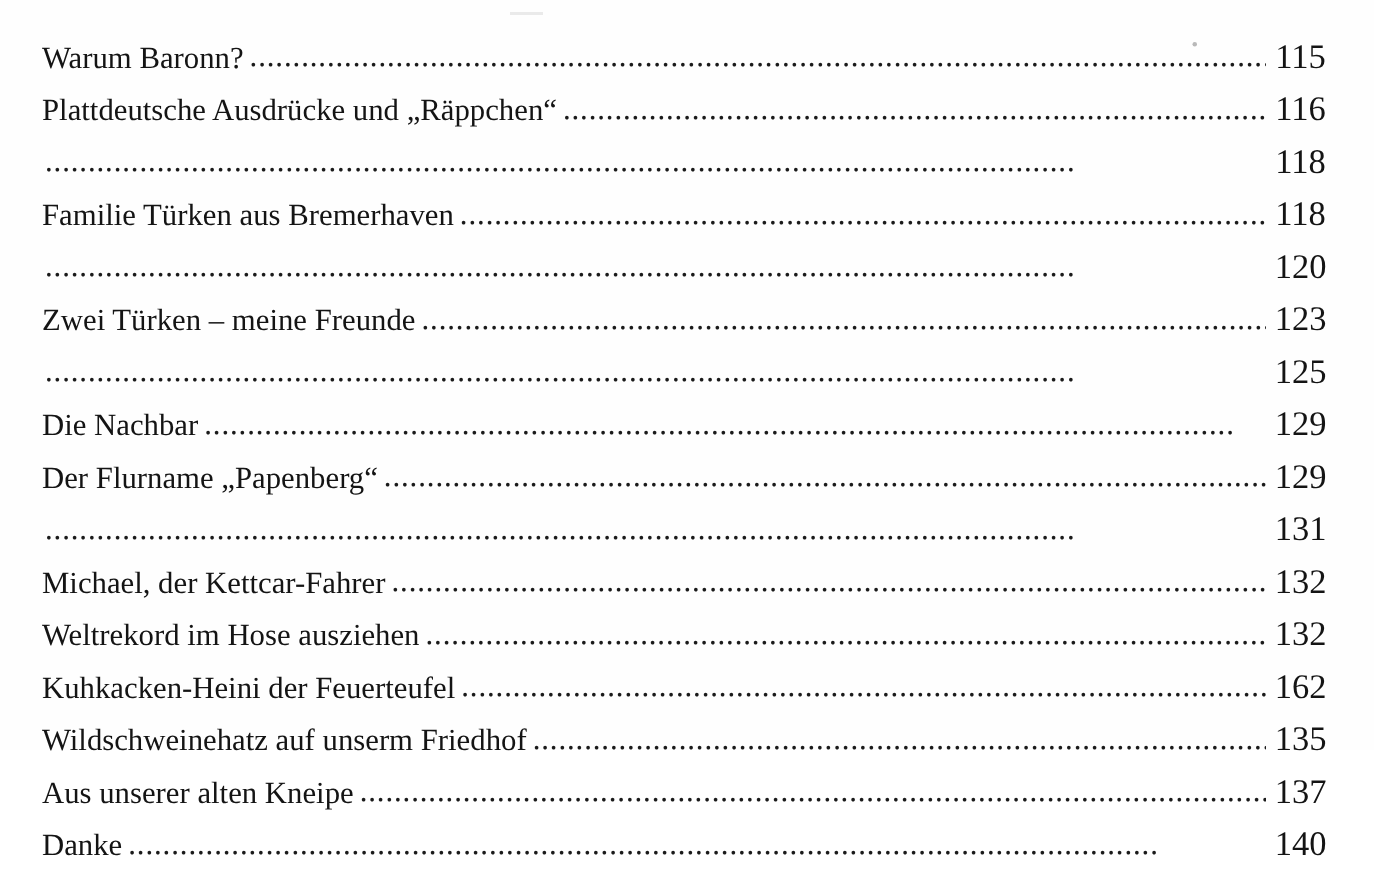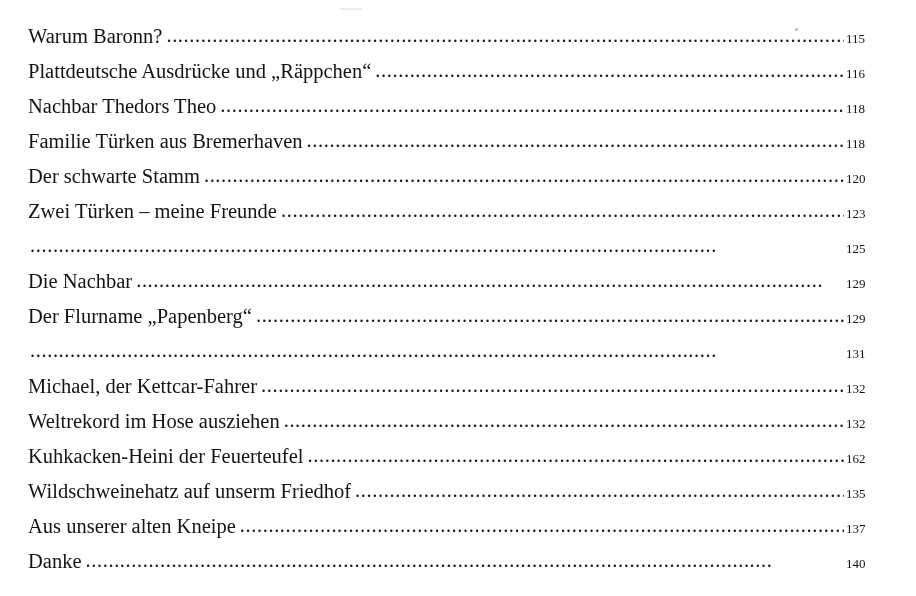--- a/index.html
+++ b/index.html
@@ -49,22 +49,22 @@
     font-size: 20.5px;
     letter-spacing: 0.6px;
     color: #1a1a1a;
     margin: 0 2px;
     position: relative;
     top: -1px;
   }
   .entry-page {
     flex: 0 0 auto;
     width: 42px;
-    text-align: left;
-    font-size: 13px;
+    text-align: center;
+    font-size: 23px;
   }
   .dust-mark {
     position: absolute;
     background: #b9b9b9;
     border-radius: 50%;
   }
   .mark-a { left: 795px; top: 28px; width: 3px; height: 3px; }
   .mark-b { left: 340px; top: 8px; width: 22px; height: 2px; background: #eaeaea; border-radius: 0; }
 </style>
 </head>
@@ -83,33 +83,31 @@
       <span class="entry-page">115</span>
     </div>
 
     <div class="toc-entry">
       <span class="entry-title">Plattdeutsche Ausdrücke und „Räppchen“</span>
       <span class="leader">........................................................................................................................</span>
       <span class="entry-page">116</span>
     </div>
 
     <div class="toc-entry">
-      <span class="entry-title">Nachbar Thedors Theo </span>
       <span class="leader">........................................................................................................................</span>
       <span class="entry-page">118</span>
     </div>
 
     <div class="toc-entry">
       <span class="entry-title">Familie Türken aus Bremerhaven</span>
       <span class="leader">........................................................................................................................</span>
       <span class="entry-page">118</span>
     </div>
 
     <div class="toc-entry">
-      <span class="entry-title">Der schwarte Stamm</span>
       <span class="leader">........................................................................................................................</span>
       <span class="entry-page">120</span>
     </div>
 
     <div class="toc-entry">
       <span class="entry-title">Zwei Türken – meine Freunde</span>
       <span class="leader">........................................................................................................................</span>
       <span class="entry-page">123</span>
     </div>
 

